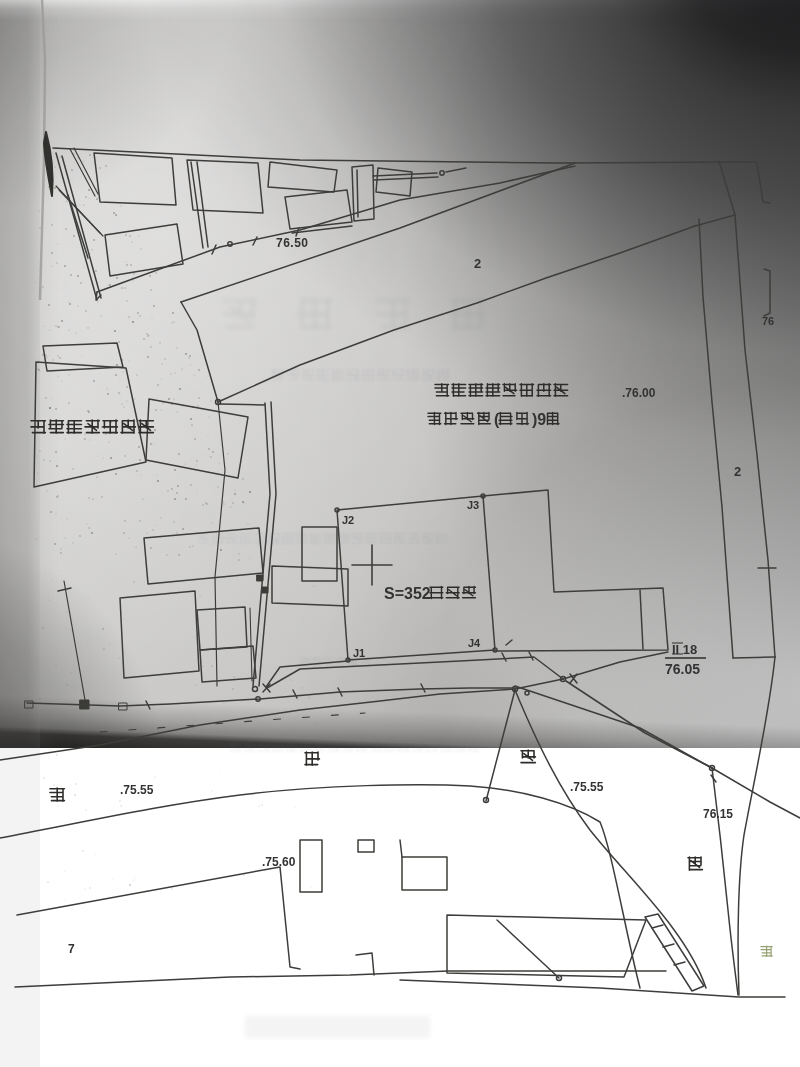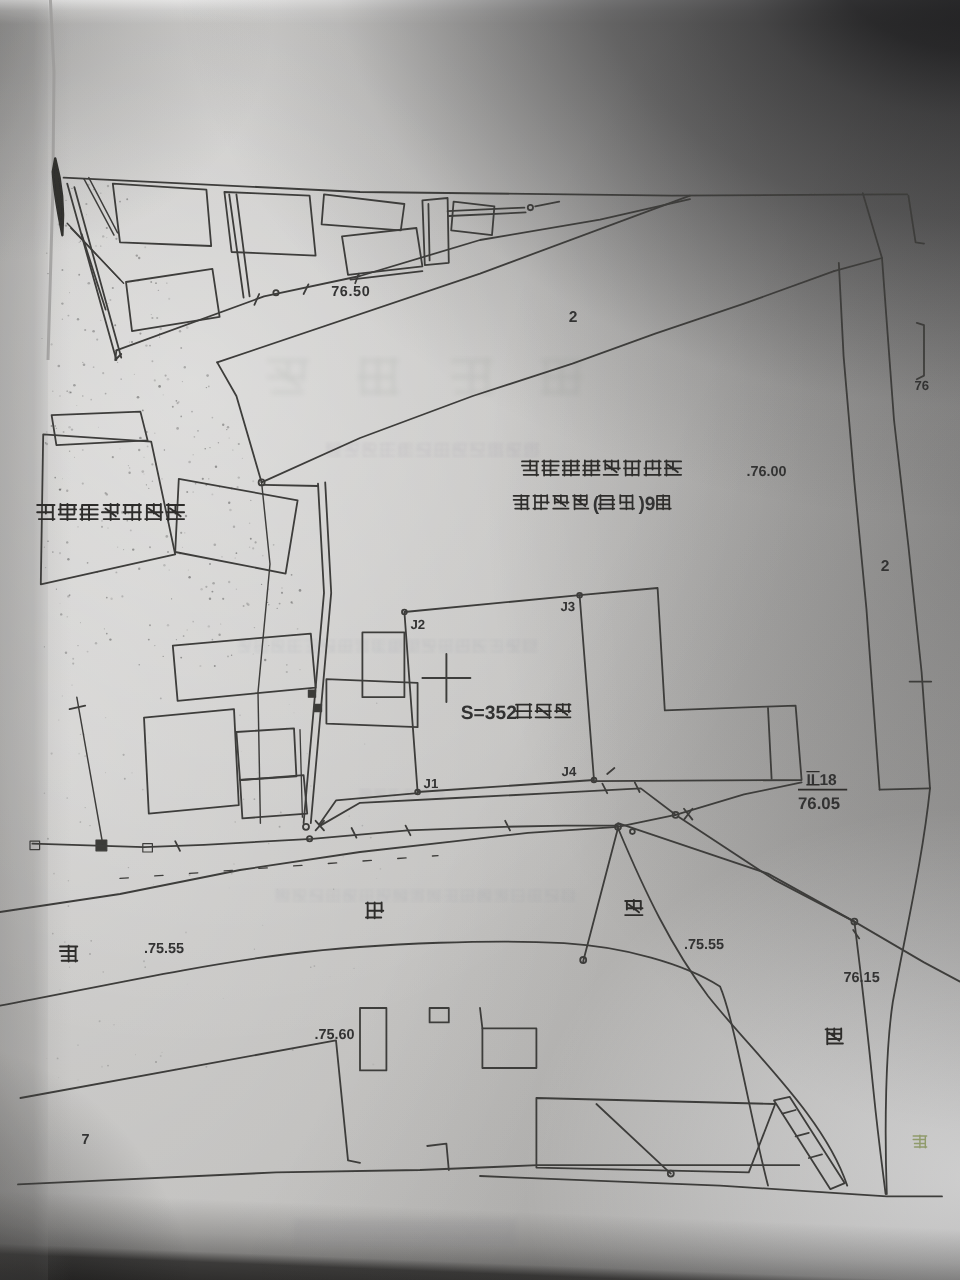--- a/index.html
+++ b/index.html
@@ -1,17 +1,17 @@
 <!DOCTYPE html>
 <html><head>
 <meta charset="utf-8">
 <style>
   html,body{margin:0;padding:0;}
   body{width:800px;height:1067px;overflow:hidden;font-family:"Liberation Sans",sans-serif;}
-  #photo{position:relative;width:800px;height:1067px;
+  #photo{position:relative;width:800px;height:748px;
     background-color:#c6c5c3;
     background-image:
       radial-gradient(ellipse 780px 560px at 101% -4%, rgba(6,6,8,0.87) 0%, rgba(6,6,8,0.80) 15%, rgba(8,8,10,0.66) 25%, rgba(10,10,12,0.52) 40%, rgba(14,14,16,0.30) 55%, rgba(20,20,22,0.10) 68%, rgba(30,30,32,0) 85%),
       linear-gradient(118deg, rgba(20,20,22,0) 55%, rgba(20,20,22,0.10) 78%, rgba(20,20,22,0.18) 100%),
       radial-gradient(ellipse 420px 520px at 103% 40%, rgba(18,18,20,0.26) 0%, rgba(18,18,20,0.13) 55%, rgba(18,18,20,0) 100%),
       linear-gradient(to bottom, rgba(255,255,255,0.55) 0px, rgba(255,255,255,0.20) 9px, rgba(255,255,255,0) 20px),
       radial-gradient(ellipse 260px 200px at -4% 2%, rgba(40,40,40,0.30) 0%, rgba(40,40,40,0.12) 55%, rgba(40,40,40,0) 100%),
       linear-gradient(to right, rgba(60,58,56,0.26) 0%, rgba(60,58,56,0.18) 3.5%, rgba(120,118,116,0.08) 5%, rgba(120,118,116,0) 7.5%),
       radial-gradient(ellipse 320px 340px at -8% 104%, rgba(15,15,15,0.46) 0%, rgba(15,15,15,0.22) 45%, rgba(15,15,15,0) 72%),
       linear-gradient(182.3deg, rgba(0,0,0,0) 93.2%, rgba(20,19,18,0.22) 95.8%, rgba(21,20,19,0.38) 97.2%, rgba(22,21,20,0.78) 98.0%, rgba(24,23,22,0.90) 100%),

